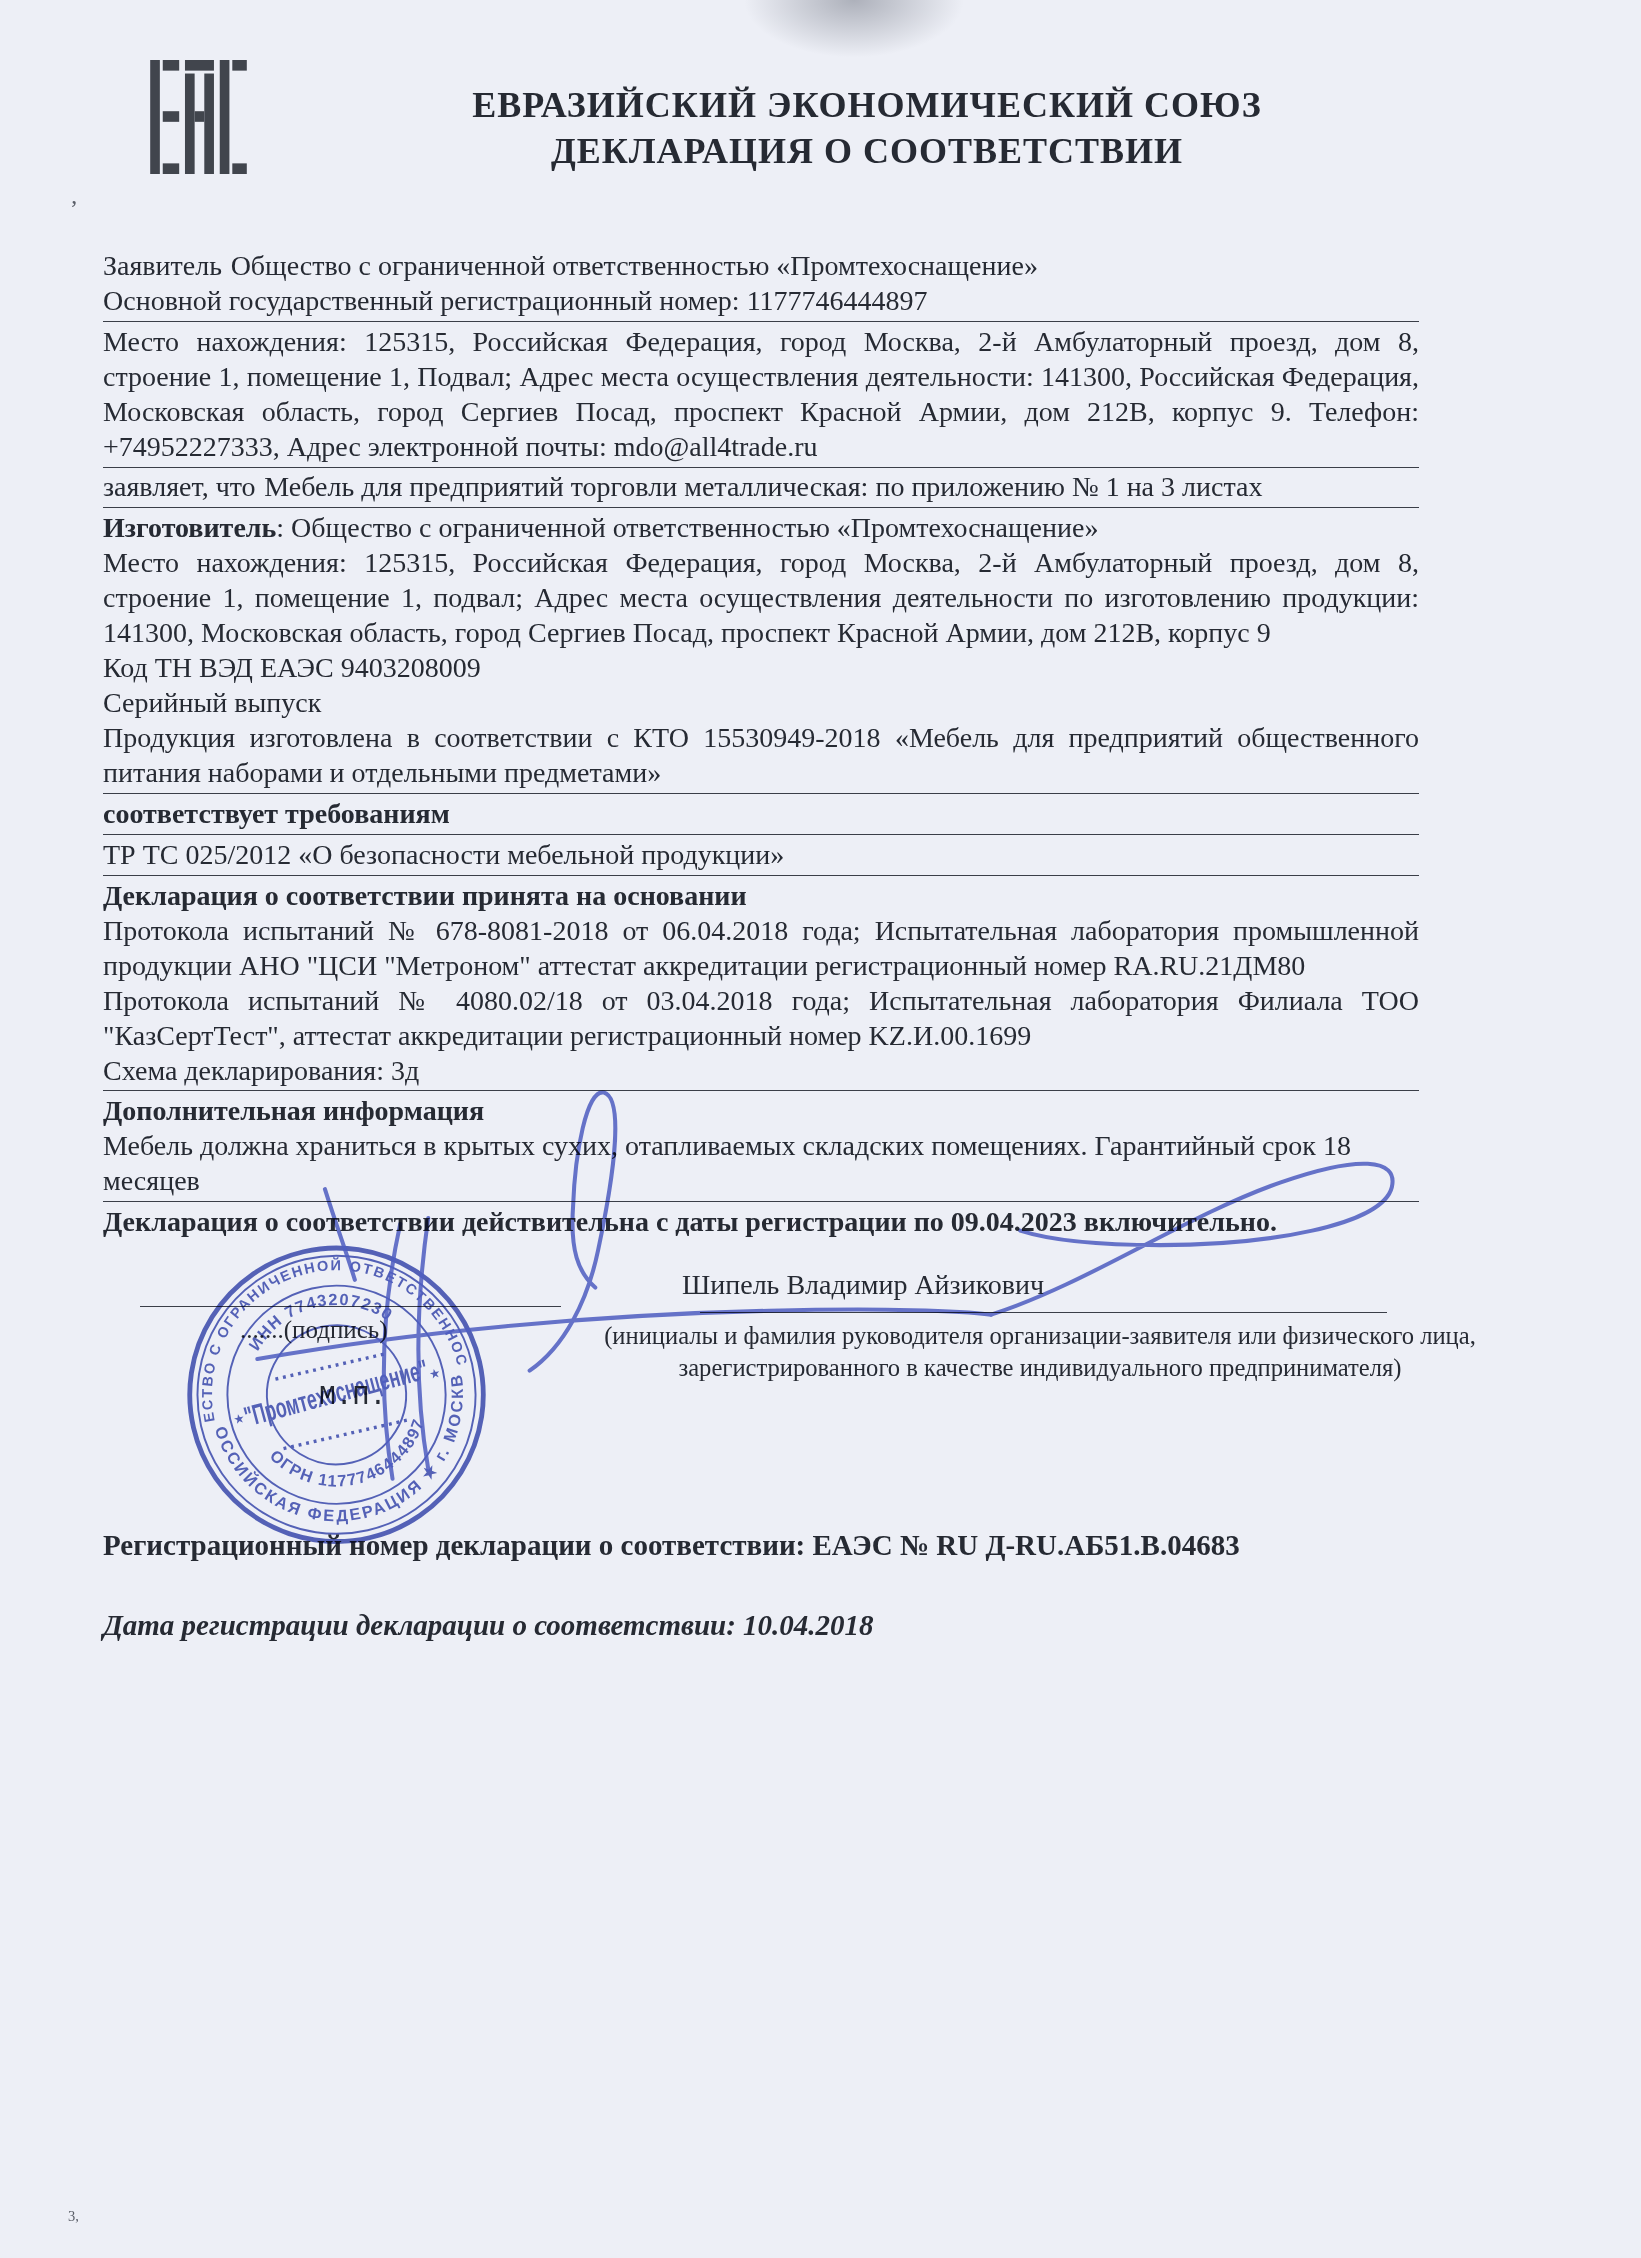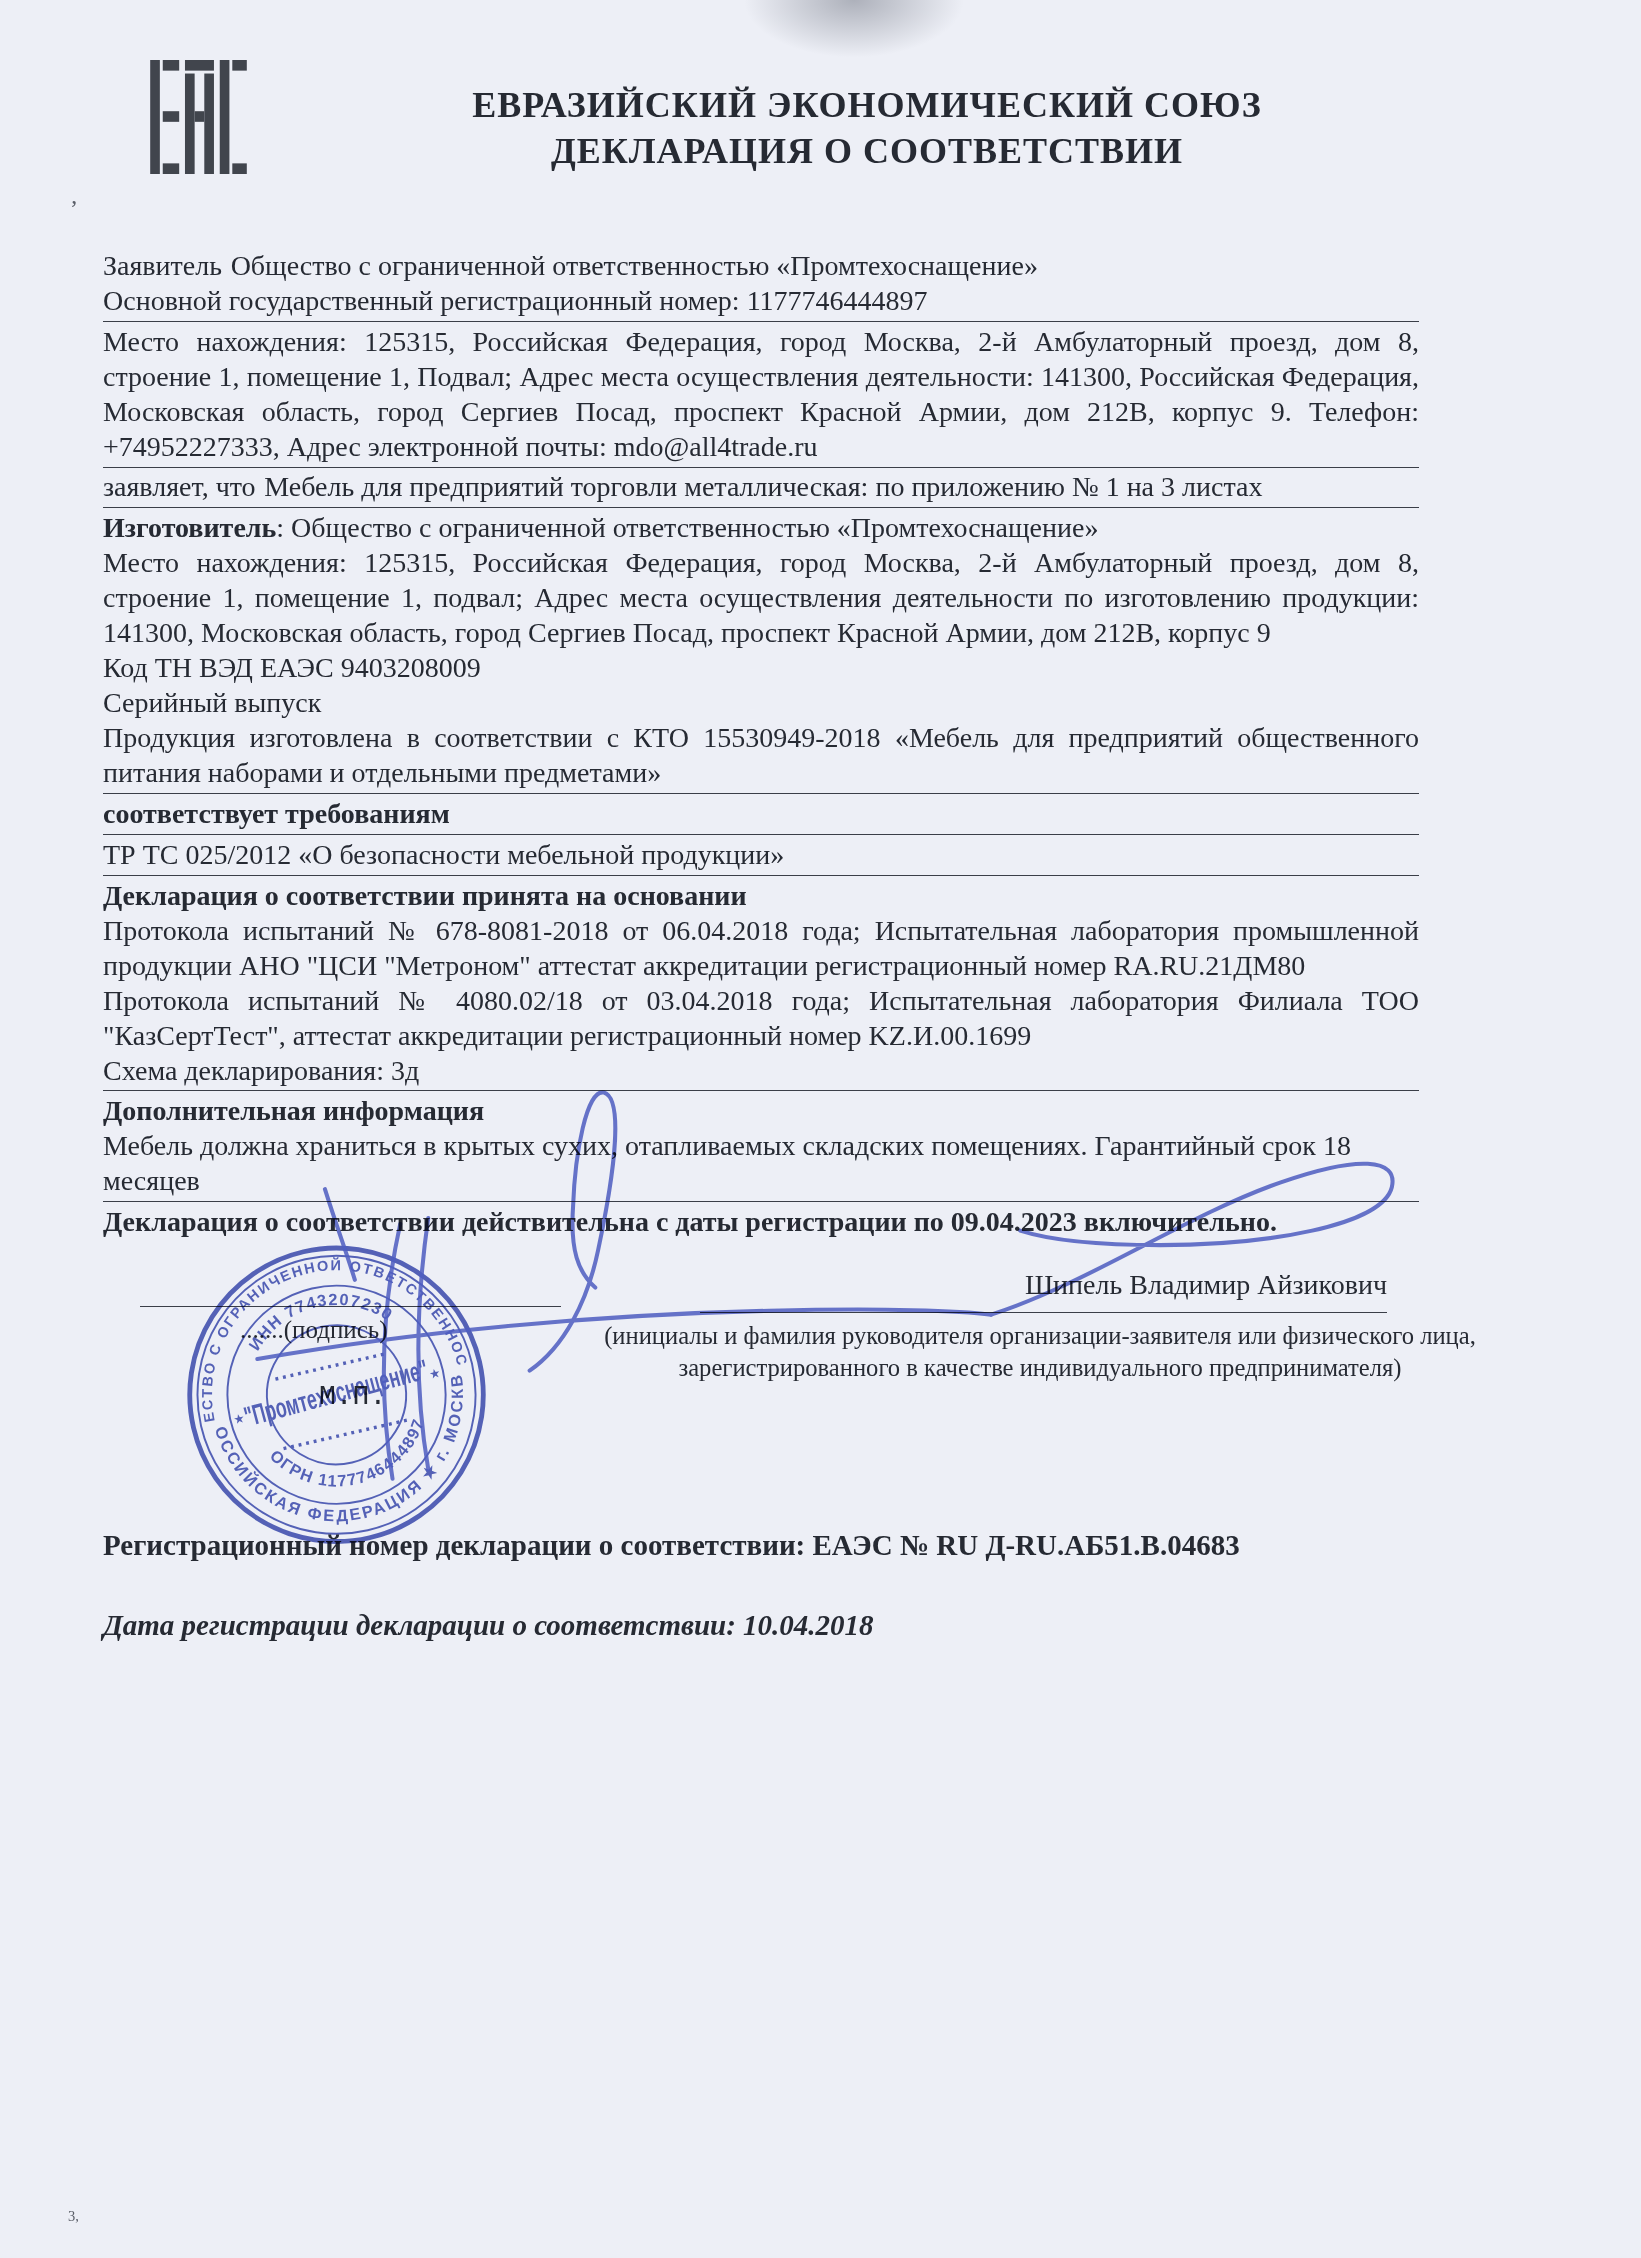--- a/index.html
+++ b/index.html
@@ -22,21 +22,21 @@
   .l{display:block;}
   .j{text-align:justify;}
   .lbl{font-weight:normal; margin-right:8.7px;}
   .lbl0{font-weight:bold;}
   b{font-weight:bold;}
   
   .sigzone{position:relative; height:263px; margin-top:7.7px;}
   .sig-line-left{position:absolute; left:37px; top:56px; width:421px; border-top:1.9px solid #3a3e48;}
   .sig-cap-left{position:absolute; left:137px; top:62px; font-size:25px;}
   .mp{position:absolute; left:216px; top:129px; font-size:28px;font-family:Liberation Mono, monospace;}
-  .sig-name{position:absolute; left:579px; top:17.4px; width:705px; text-align:right; font-size:28px;}
+  .sig-name{position:absolute; left:579px; top:17.4px; width:705px; text-align:left; font-size:28px;}
   .sig-line-right{position:absolute; left:597px; top:62px; width:687px; border-top:1.9px solid #3a3e48;}
   .sig-cap-right{position:absolute; left:462px; top:70px; width:950px; text-align:center;
     font-size:24.6px; line-height:32px;}
   .overlay{position:absolute; left:-9.7px; top:-198px; width:1468px; height:560px;
     pointer-events:none; mix-blend-mode:multiply; z-index:5;}
   .reg{font-weight:bold; font-size:29px; margin:15.4px 0 0;}
   .reg.d2{margin-top:45px;font-style:italic;}
   .artifact{position:absolute; color:#5a5e68;}
   .a1{left:70px; top:191px; font-size:24px;}
   .a2{left:68px; top:2199px; font-size:14.5px;}

